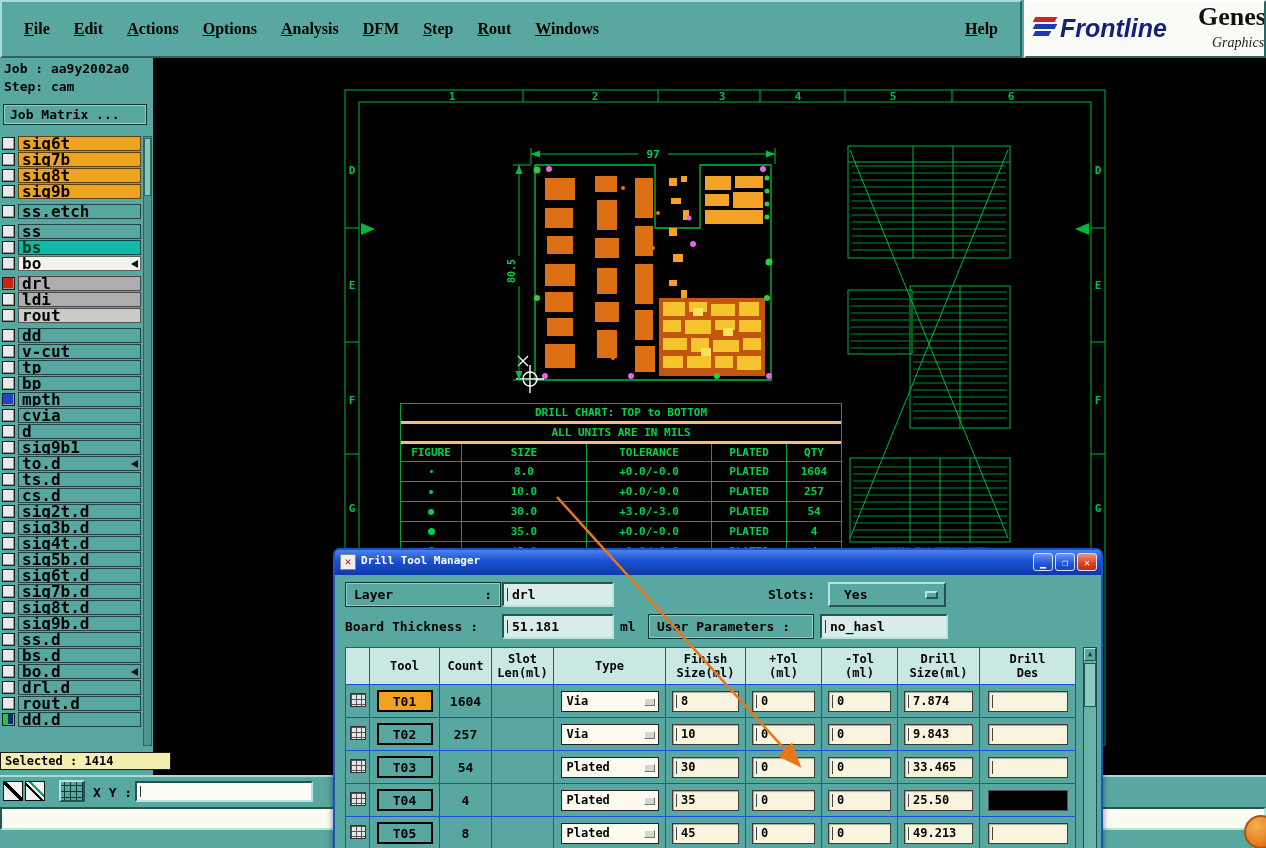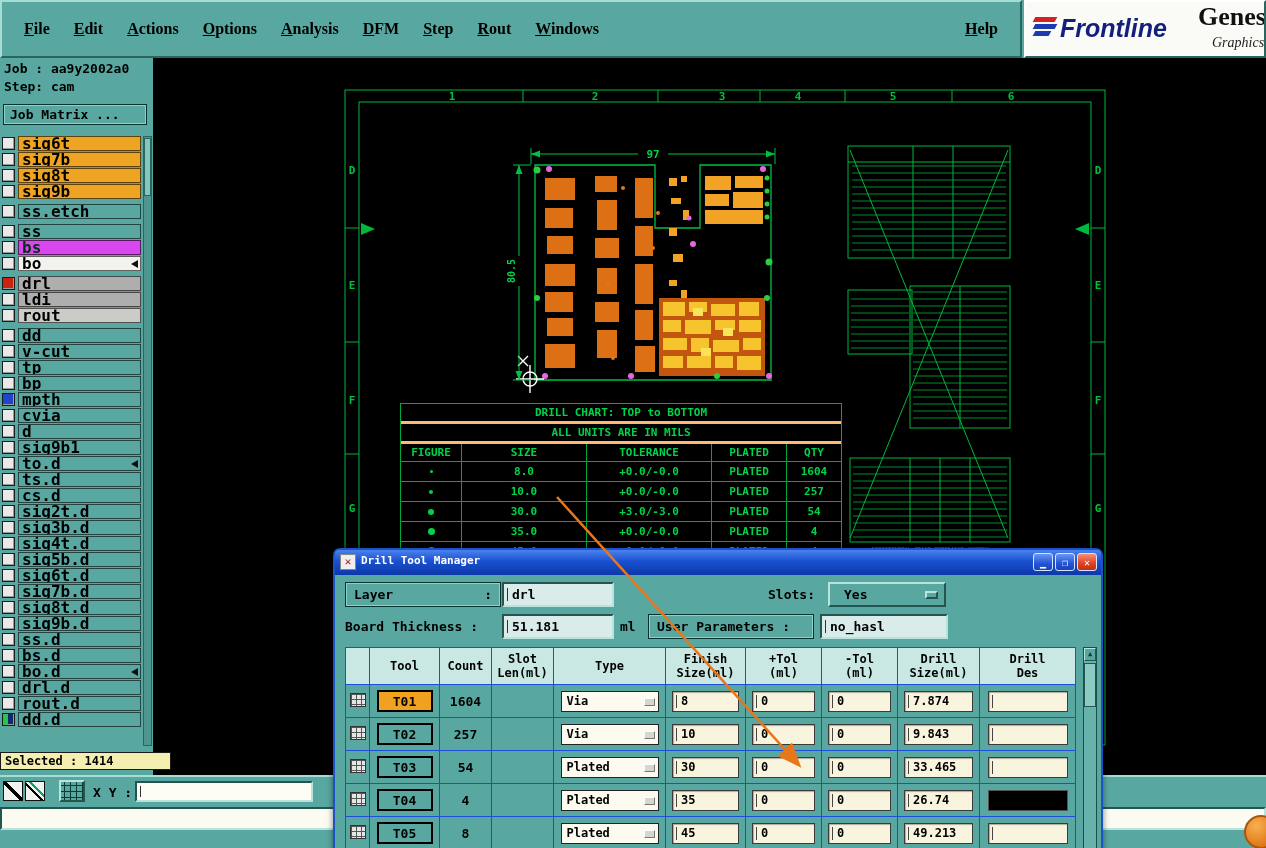--- a/index.html
+++ b/index.html
@@ -42,21 +42,21 @@
   .layer-row{display:flex;align-items:center;height:15px;margin-bottom:1px;position:relative;}
   .layer-row.gap{margin-top:5px;}
   .layer-check{width:11px;height:11px;background:#e9e9e9;border:1px solid #1b1b1b;
                box-shadow:inset -1px -1px 0 #9a9a9a;flex:0 0 auto;}
   .layer-check.c-red{background:#cc2211;}
   .layer-check.c-blue{background:#2244cc;}
   .layer-check.c-navy{background:#102a6a;position:relative;}
   .layer-check.c-navy::after{content:"";position:absolute;left:0;top:0;width:5px;height:11px;background:#2ec14e;}
   .layer-label{flex:1;margin-left:3px;height:13px;line-height:13px;font-size:16px;font-weight:bold;
                padding-left:3px;border:1px solid rgba(0,0,0,.6);overflow:hidden;white-space:nowrap;}
-  .s-orange{background:#eda422;} .s-teal{background:#58a8a1;} .s-dark{background:#d946ef;color:#031;}
+  .s-orange{background:#eda422;} .s-teal{background:#58a8a1;} .s-dark{background:#14b8a6;color:#031;}
   .s-white{background:#f2f2ee;} .s-gray{background:#aeaeae;} .s-lightgray{background:#cbcbc8;}
   .layer-arrow{position:absolute;right:3px;top:4px;width:0;height:0;
                border-top:4px solid transparent;border-bottom:4px solid transparent;border-right:7px solid #101010;}
   .side-scroll{position:absolute;left:143px;top:78px;width:9px;height:610px;background:#4e968f;
                border:1px solid #2c645e;box-sizing:border-box;}
   .side-thumb{position:absolute;left:0px;top:1px;width:7px;height:58px;background:#82c8c0;border:1px solid #2c645e;box-sizing:border-box;}
   .selected-badge{position:absolute;left:0;top:694px;width:171px;height:18px;background:#f4eeb0;
                   border:1px solid #1b1b1b;box-sizing:border-box;font-size:12px;font-weight:bold;
                   line-height:16px;padding-left:4px;}
 
@@ -748,21 +748,21 @@
               <td>
                 <div class="val-field">35</div>
               </td>
               <td>
                 <div class="val-field">0</div>
               </td>
               <td>
                 <div class="val-field">0</div>
               </td>
               <td>
-                <div class="val-field">26.74</div>
+                <div class="val-field">25.50</div>
               </td>
               <td>
                 <div class="val-field des black"></div>
               </td>
             </tr>
             <tr>
               <td><span class="row-icon"></span></td>
               <td>
                 <div class="tool-btn">T05</div>
               </td>

